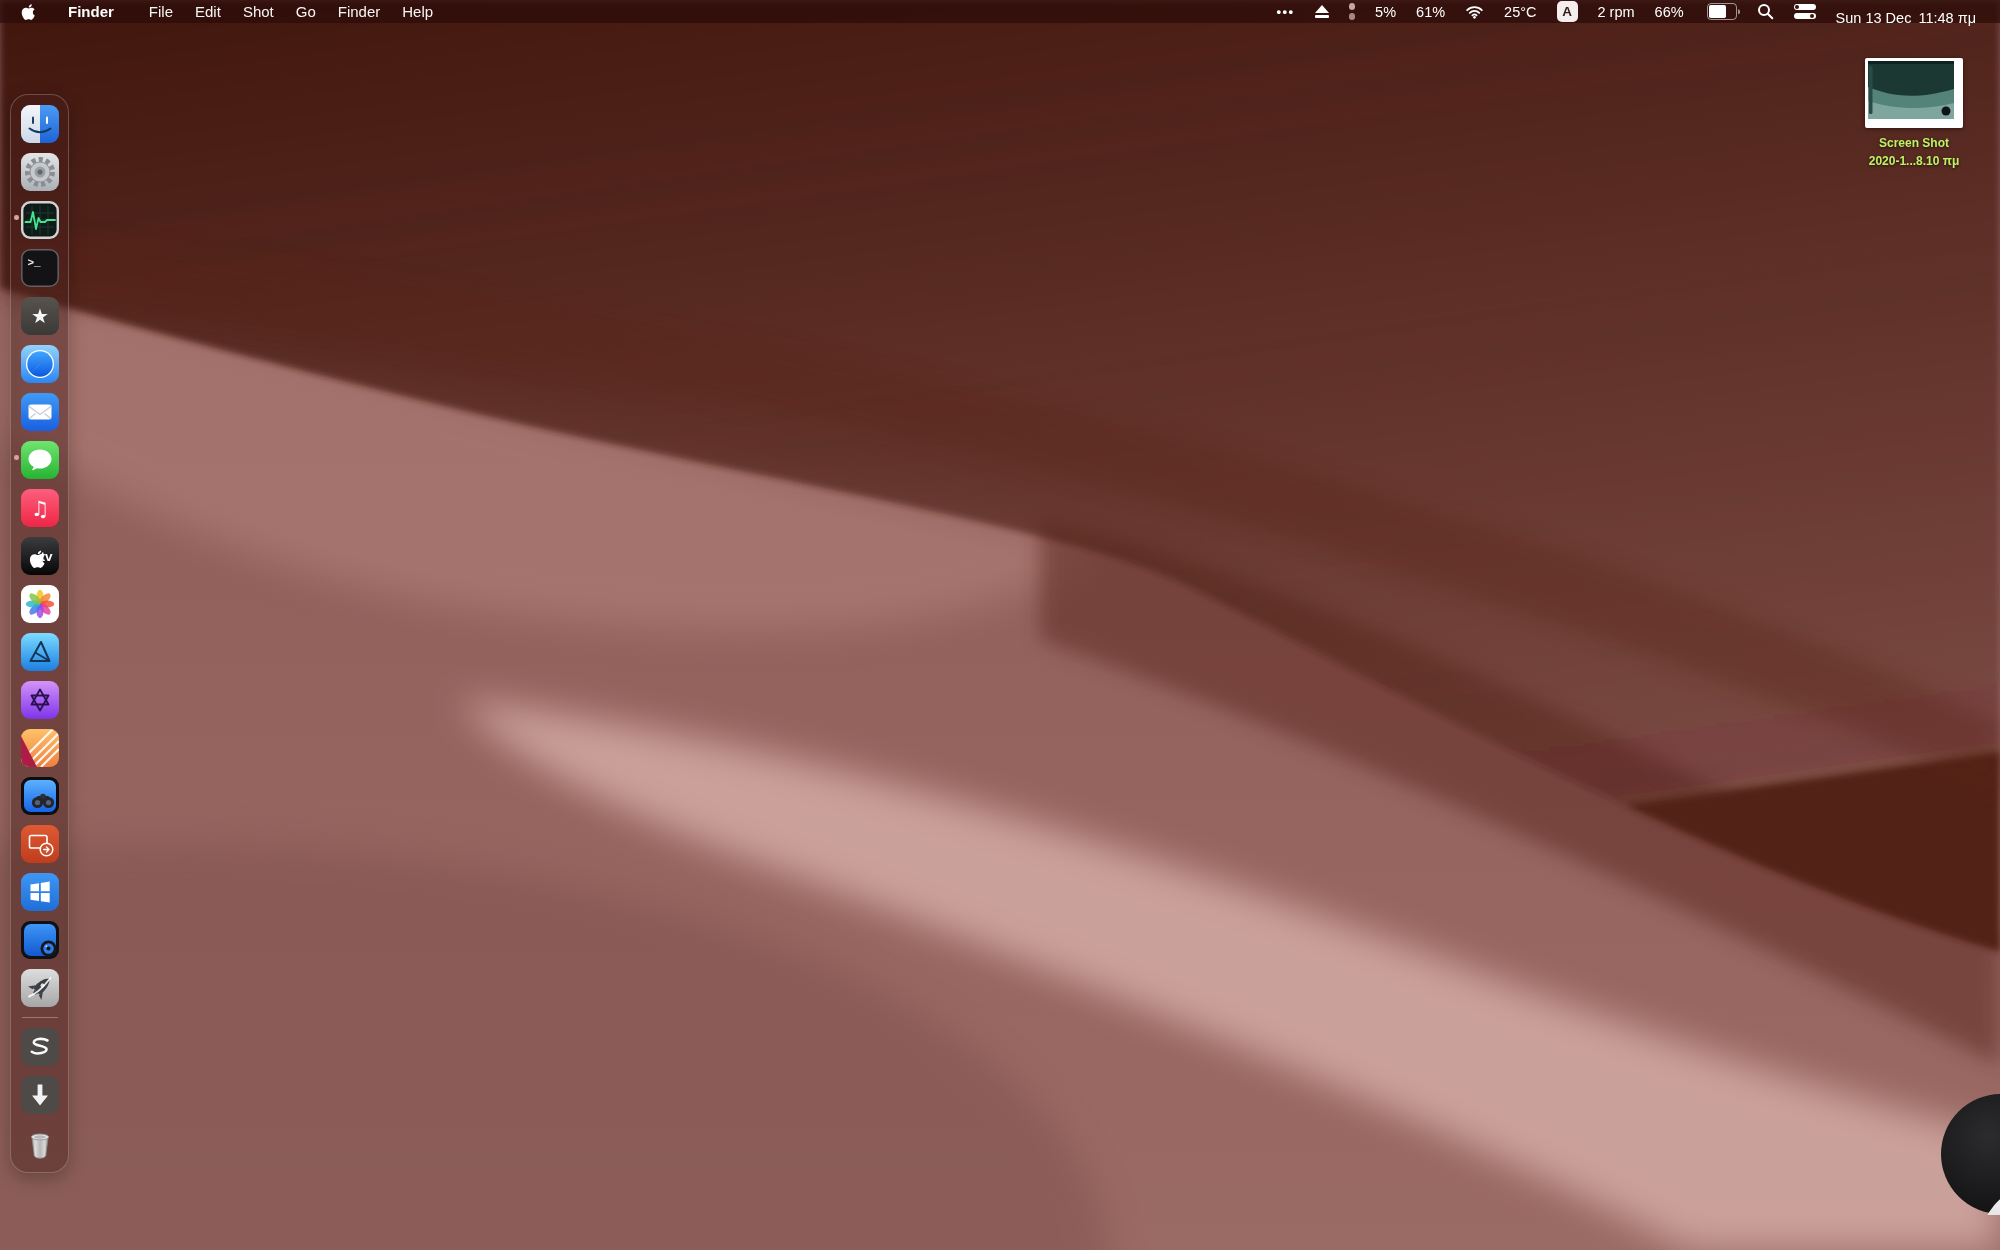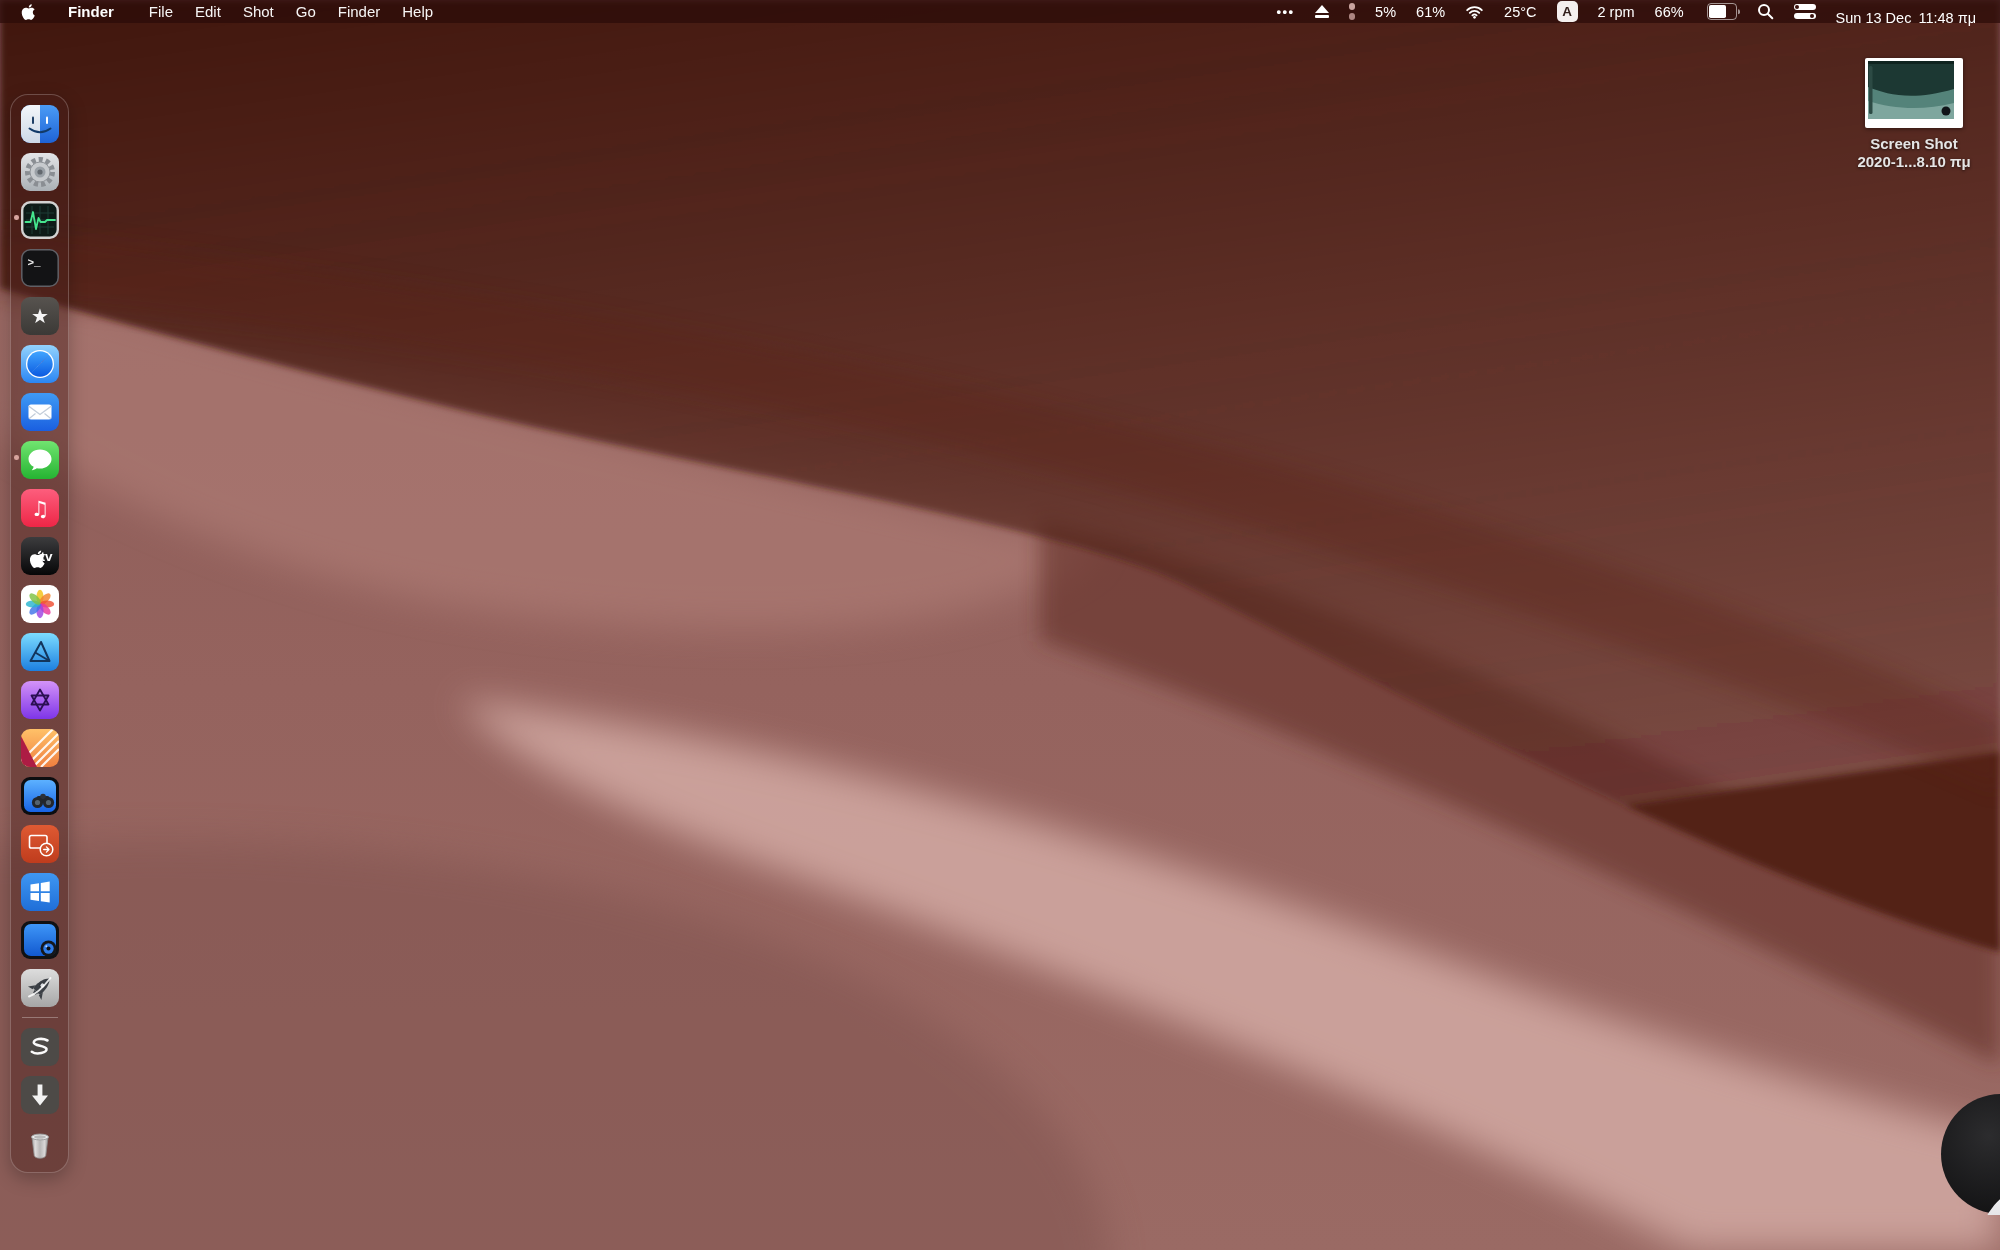--- a/index.html
+++ b/index.html
@@ -58,21 +58,21 @@
   .dk{width:38px;height:38px;flex:none;position:relative;cursor:pointer;}
   .dk svg{width:38px;height:38px;display:block;}
   .dock-divider{width:36px;height:1px;background:rgba(255,255,255,.3);flex:none;}
   .run-dot{position:absolute;left:3px;width:4.5px;height:4.5px;border-radius:50%;background:#d6a49e;z-index:21;}
   .run-dot.finder{top:120px;}
   .run-dot.safari{top:360px;}
   
   .desk-icon{position:absolute;left:1838px;top:58px;width:152px;z-index:10;display:flex;flex-direction:column;align-items:center;cursor:pointer;}
   .thumb{width:92px;height:64px;background:#fff;border-radius:2px;padding:3px;box-shadow:0 1px 4px rgba(0,0,0,.45);}
   .thumb svg{width:86px;height:58px;display:block;}
-  .desk-label{margin-top:7px;text-align:center;color:#e5e5e5;font-weight:700;font-size:15px;line-height:17.5px;text-shadow:0 1px 3px rgba(0,0,0,.65);}
+  .desk-label{margin-top:7px;text-align:center;color:#bef264;font-weight:700;font-size:12px;line-height:17.5px;text-shadow:0 1px 3px rgba(0,0,0,.65);}
   
   .m1{position:absolute;left:1940px;top:1093px;width:122px;height:122px;z-index:5;}
   
   [data-interactable="true"]{cursor:default;}
 </style>
 </head>
 <body>
 
 <svg width="0" height="0" style="position:absolute" aria-hidden="true">
   <defs>

